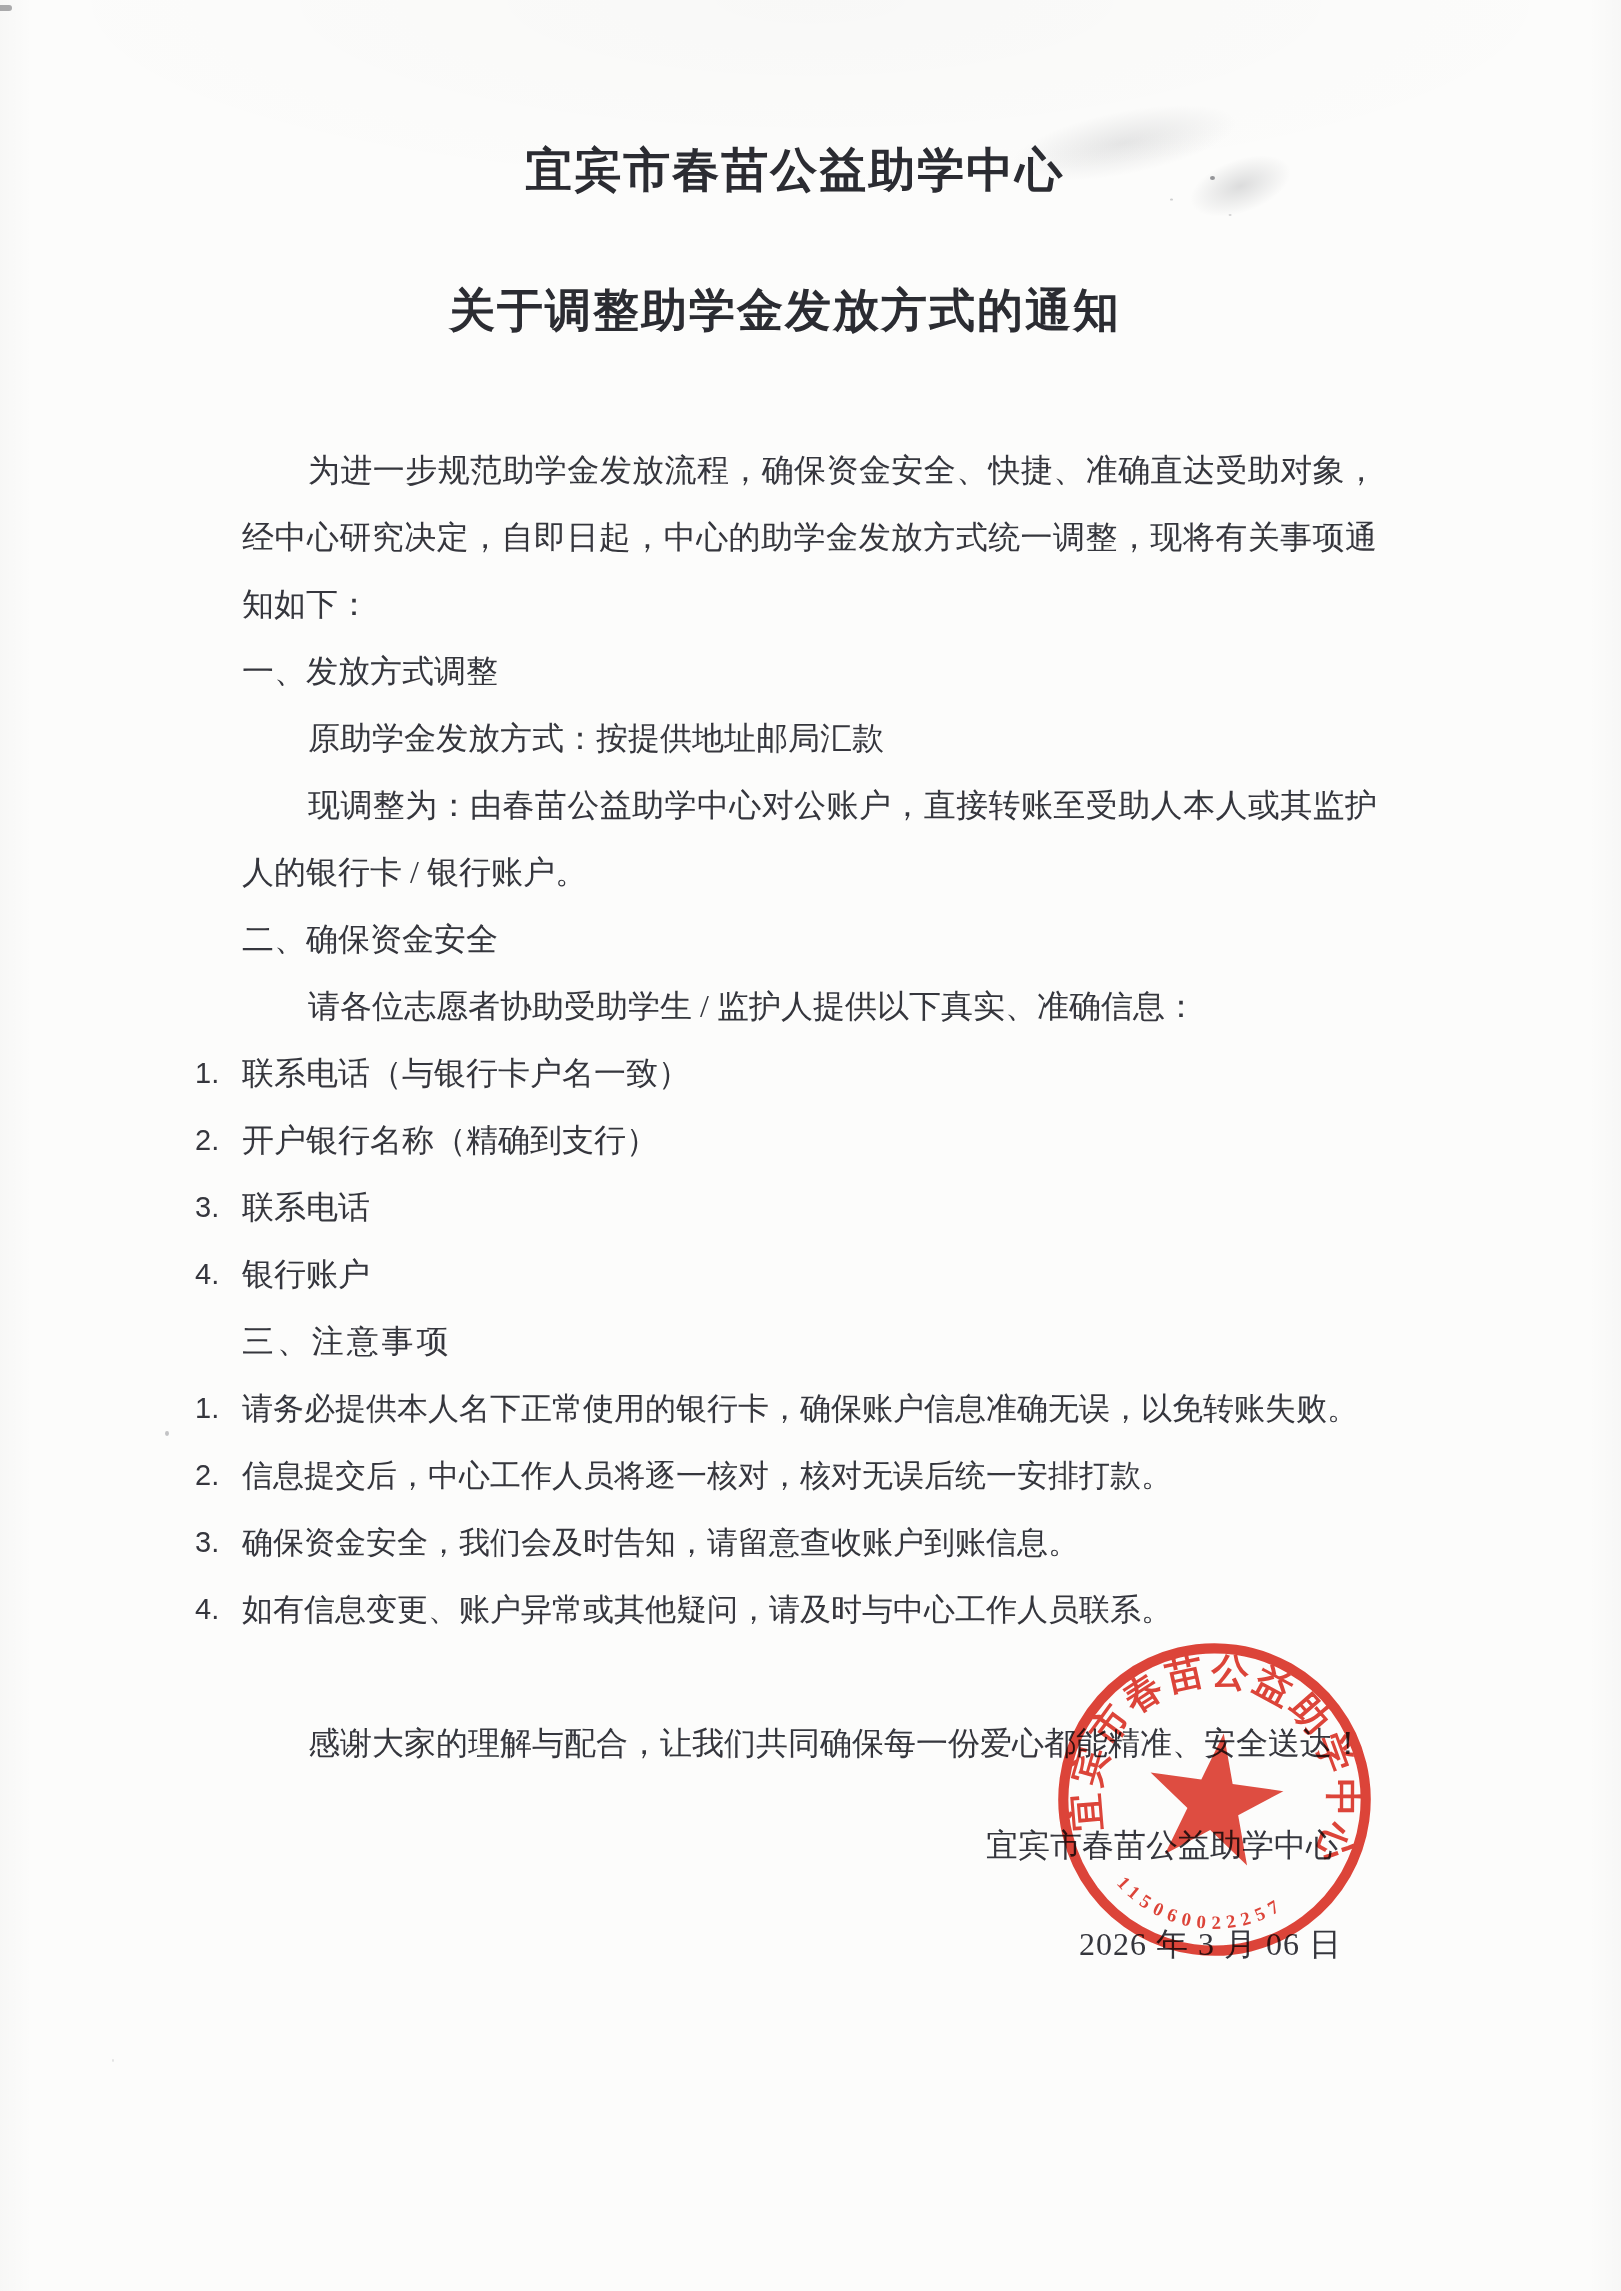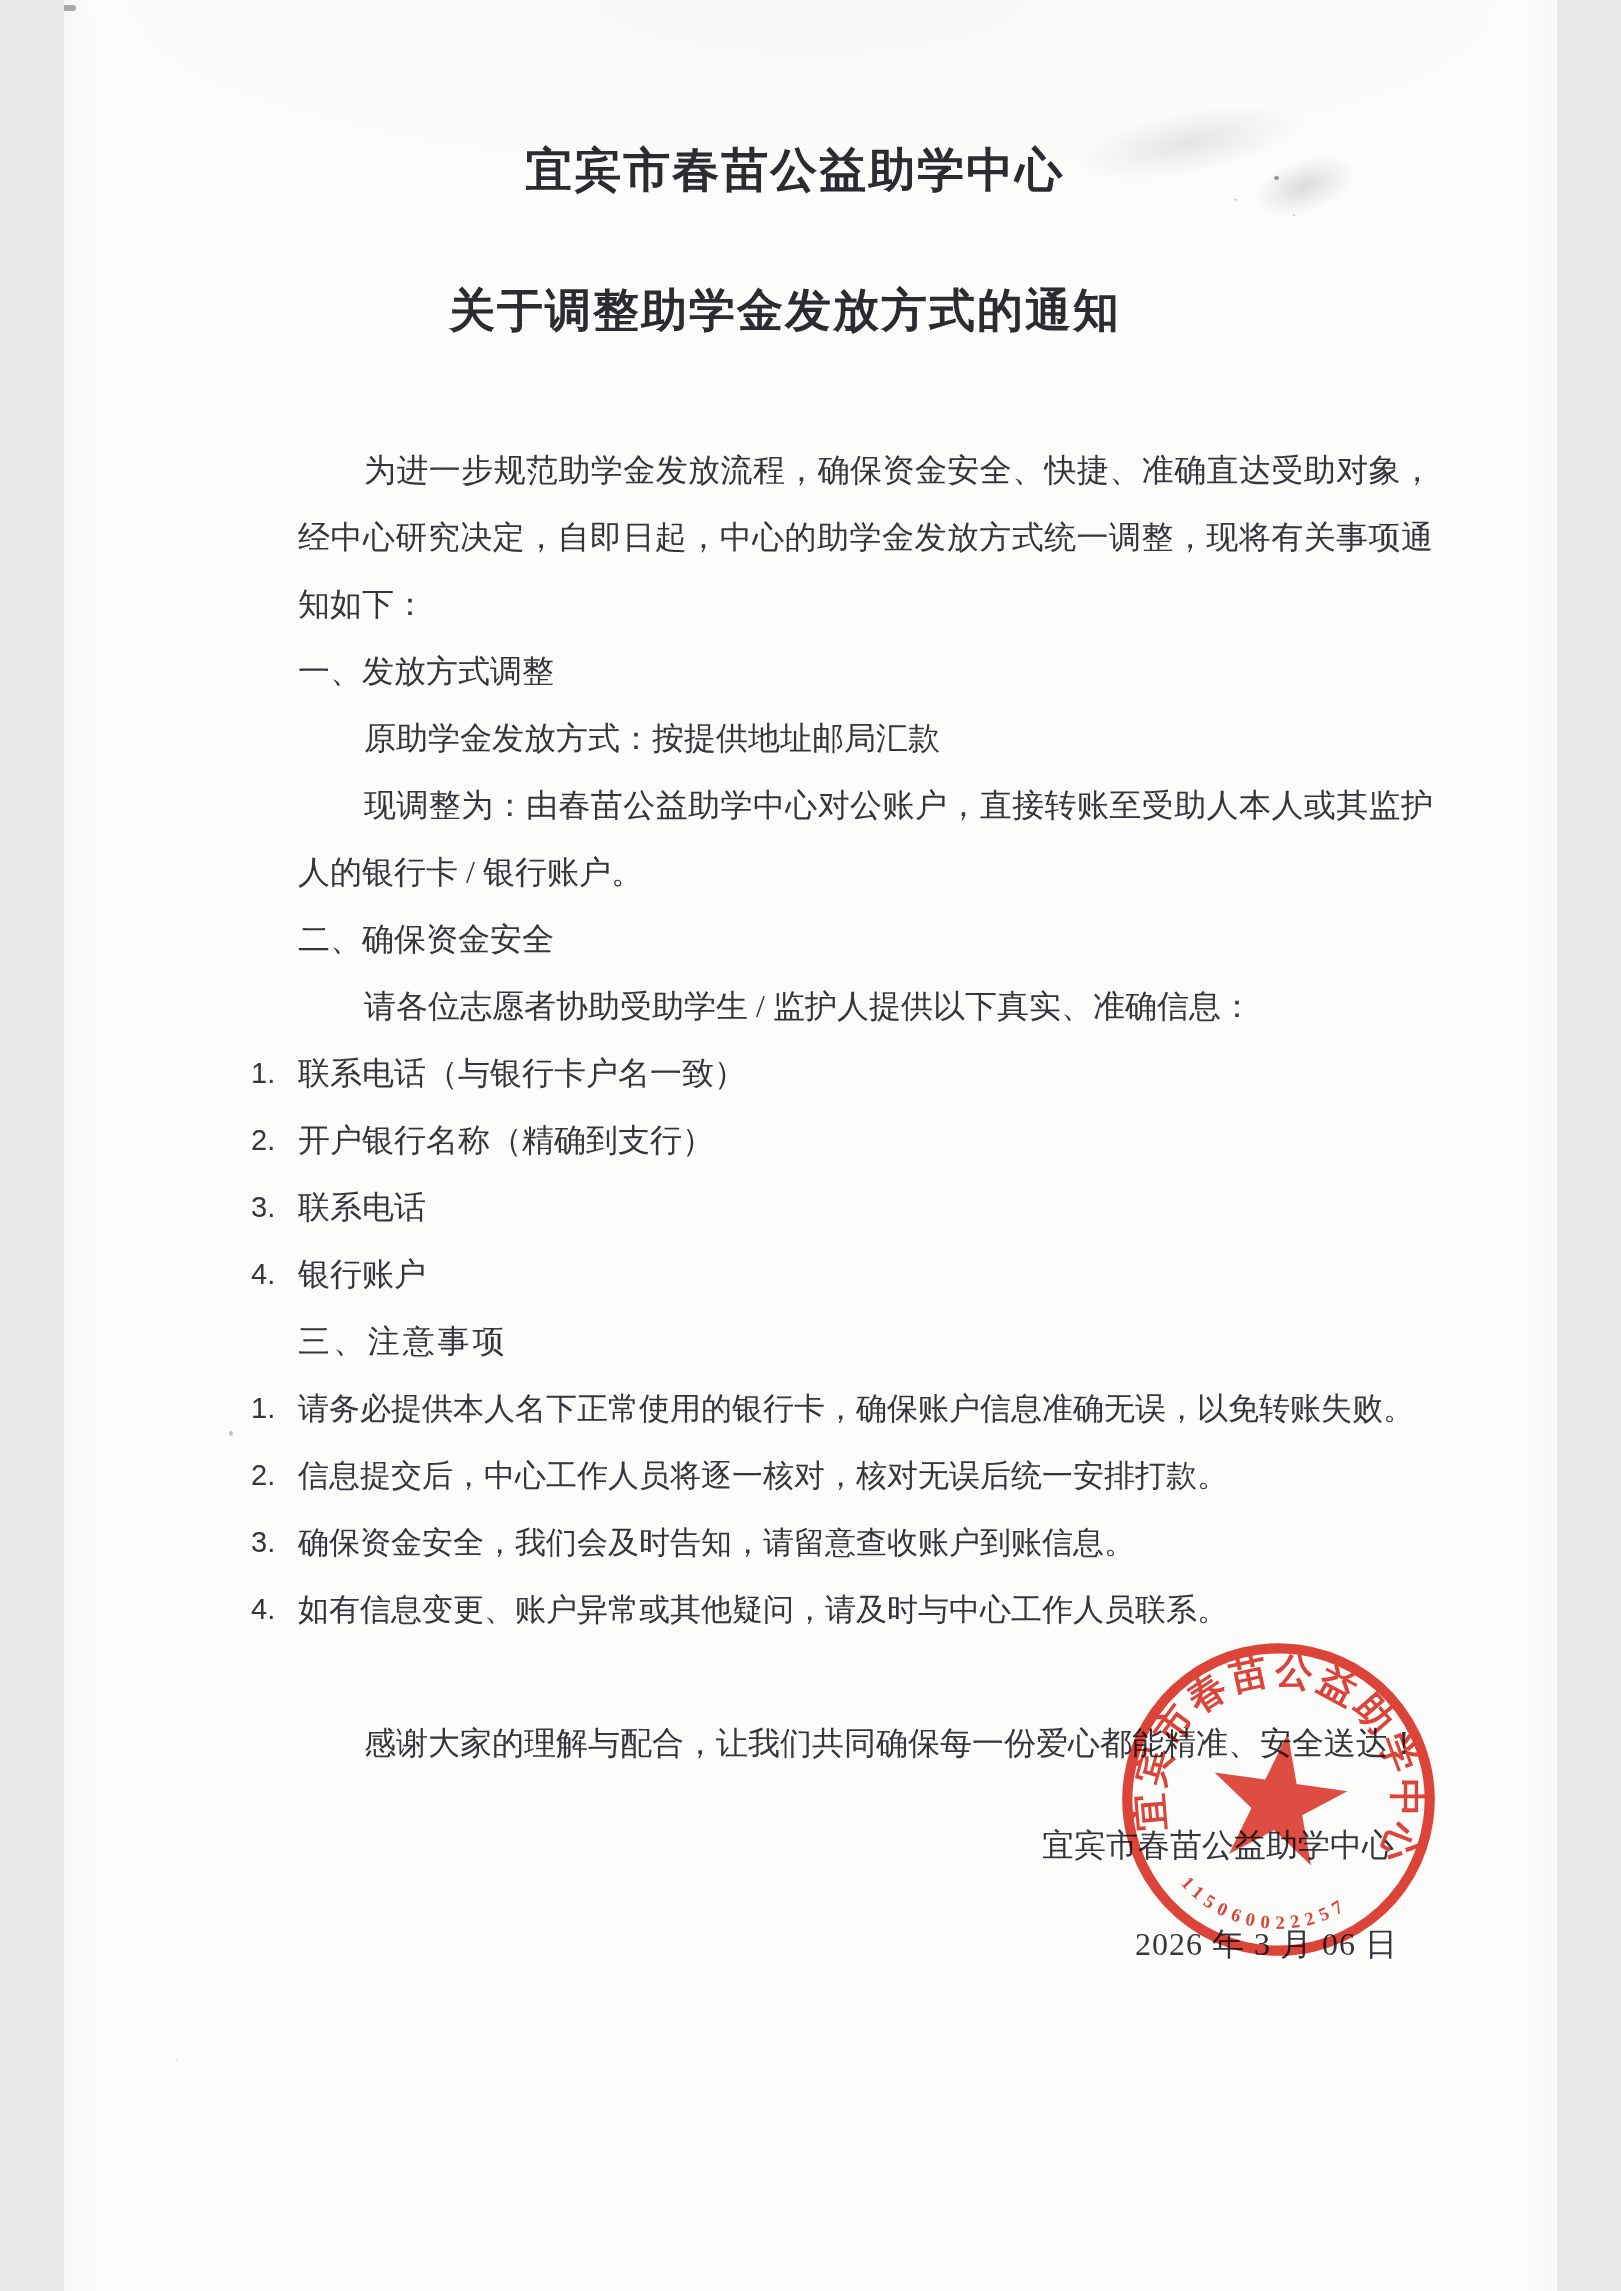--- a/index.html
+++ b/index.html
@@ -1,18 +1,18 @@
 <!DOCTYPE html>
 <html><head>
 <meta charset="utf-8">
 <style>
   html,body{margin:0;padding:0;background:#e8e8e8;}
   .page{
     position:relative;
-    width:1493px;height:2292px;
+    width:1621px;height:2292px;
     margin:0 auto;
     background:
       radial-gradient(ellipse 1176px 294px at 50% 0%, rgba(0,0,0,0.015), rgba(0,0,0,0) 70%),
       linear-gradient(90deg, rgba(0,0,0,0.02) 0%, rgba(0,0,0,0) 2%, rgba(0,0,0,0) 98%, rgba(0,0,0,0.02) 100%),
       #fcfcfb;
     overflow:hidden;
     font-family:"Liberation Serif","DejaVu Serif",serif;
     color:#35363d;
   }
   .corner-mark{position:absolute;top:4.9px;left:0;width:11.8px;height:5.9px;background:#6a6a6e;opacity:.55;border-radius:0 2.9px 2.9px 0;}
@@ -22,21 +22,21 @@
     background:radial-gradient(ellipse 45% 35% at 50% 50%, rgba(90,92,98,.20), rgba(90,92,98,0) 70%);}
   .speck-a{position:absolute;left:1210px;top:176px;width:4.9px;height:3.9px;background:#55565c;opacity:.6;border-radius:50%;
     box-shadow:-41px 21.6px 0 -1px rgba(85,86,92,.45), 17.6px 37px 0 -1px rgba(85,86,92,.4), -118px -34px 0 -2px rgba(85,86,92,.3);}
   .speck-b{position:absolute;left:165px;top:1431px;width:3.9px;height:4.9px;background:#8b8c90;opacity:.5;border-radius:50%;
     box-shadow:-54px 627px 0 -1px rgba(139,140,144,.45);}
 
   .title{position:absolute;left:0;width:100%;text-align:center;font-weight:bold;color:#2b2c32;white-space:nowrap;}
   .title1{top:139px;font-size:47px;letter-spacing:2px;transform:translateX(-15.7px);}
   .title2{top:280px;font-size:46px;letter-spacing:2px;transform:translateX(-25.5px);}
 
-  .content{position:absolute;left:234px;top:437px;width:1135px;font-size:32px;line-height:67px;text-align:justify;}
+  .content{position:absolute;left:242px;top:437px;width:1135px;font-size:32px;line-height:67px;text-align:justify;}
   .para{margin:0;text-indent:66px;}
   .heading{margin:0;text-indent:0;font-size:32px;font-weight:normal;}
   .hd3{letter-spacing:2.9px;}
   .numlist{margin:0;padding:0;}
   .numitem{position:relative;margin:0;list-style:none;}
   .numitem .num{position:absolute;left:-47px;top:0;width:43px;text-align:left;
     font-family:"Liberation Sans","DejaVu Sans",sans-serif;font-size:29px;}
   .notes .numitem{font-size:31px;}
   .spacer{height:67px;}
   .closing{margin:0;text-indent:66px;}

